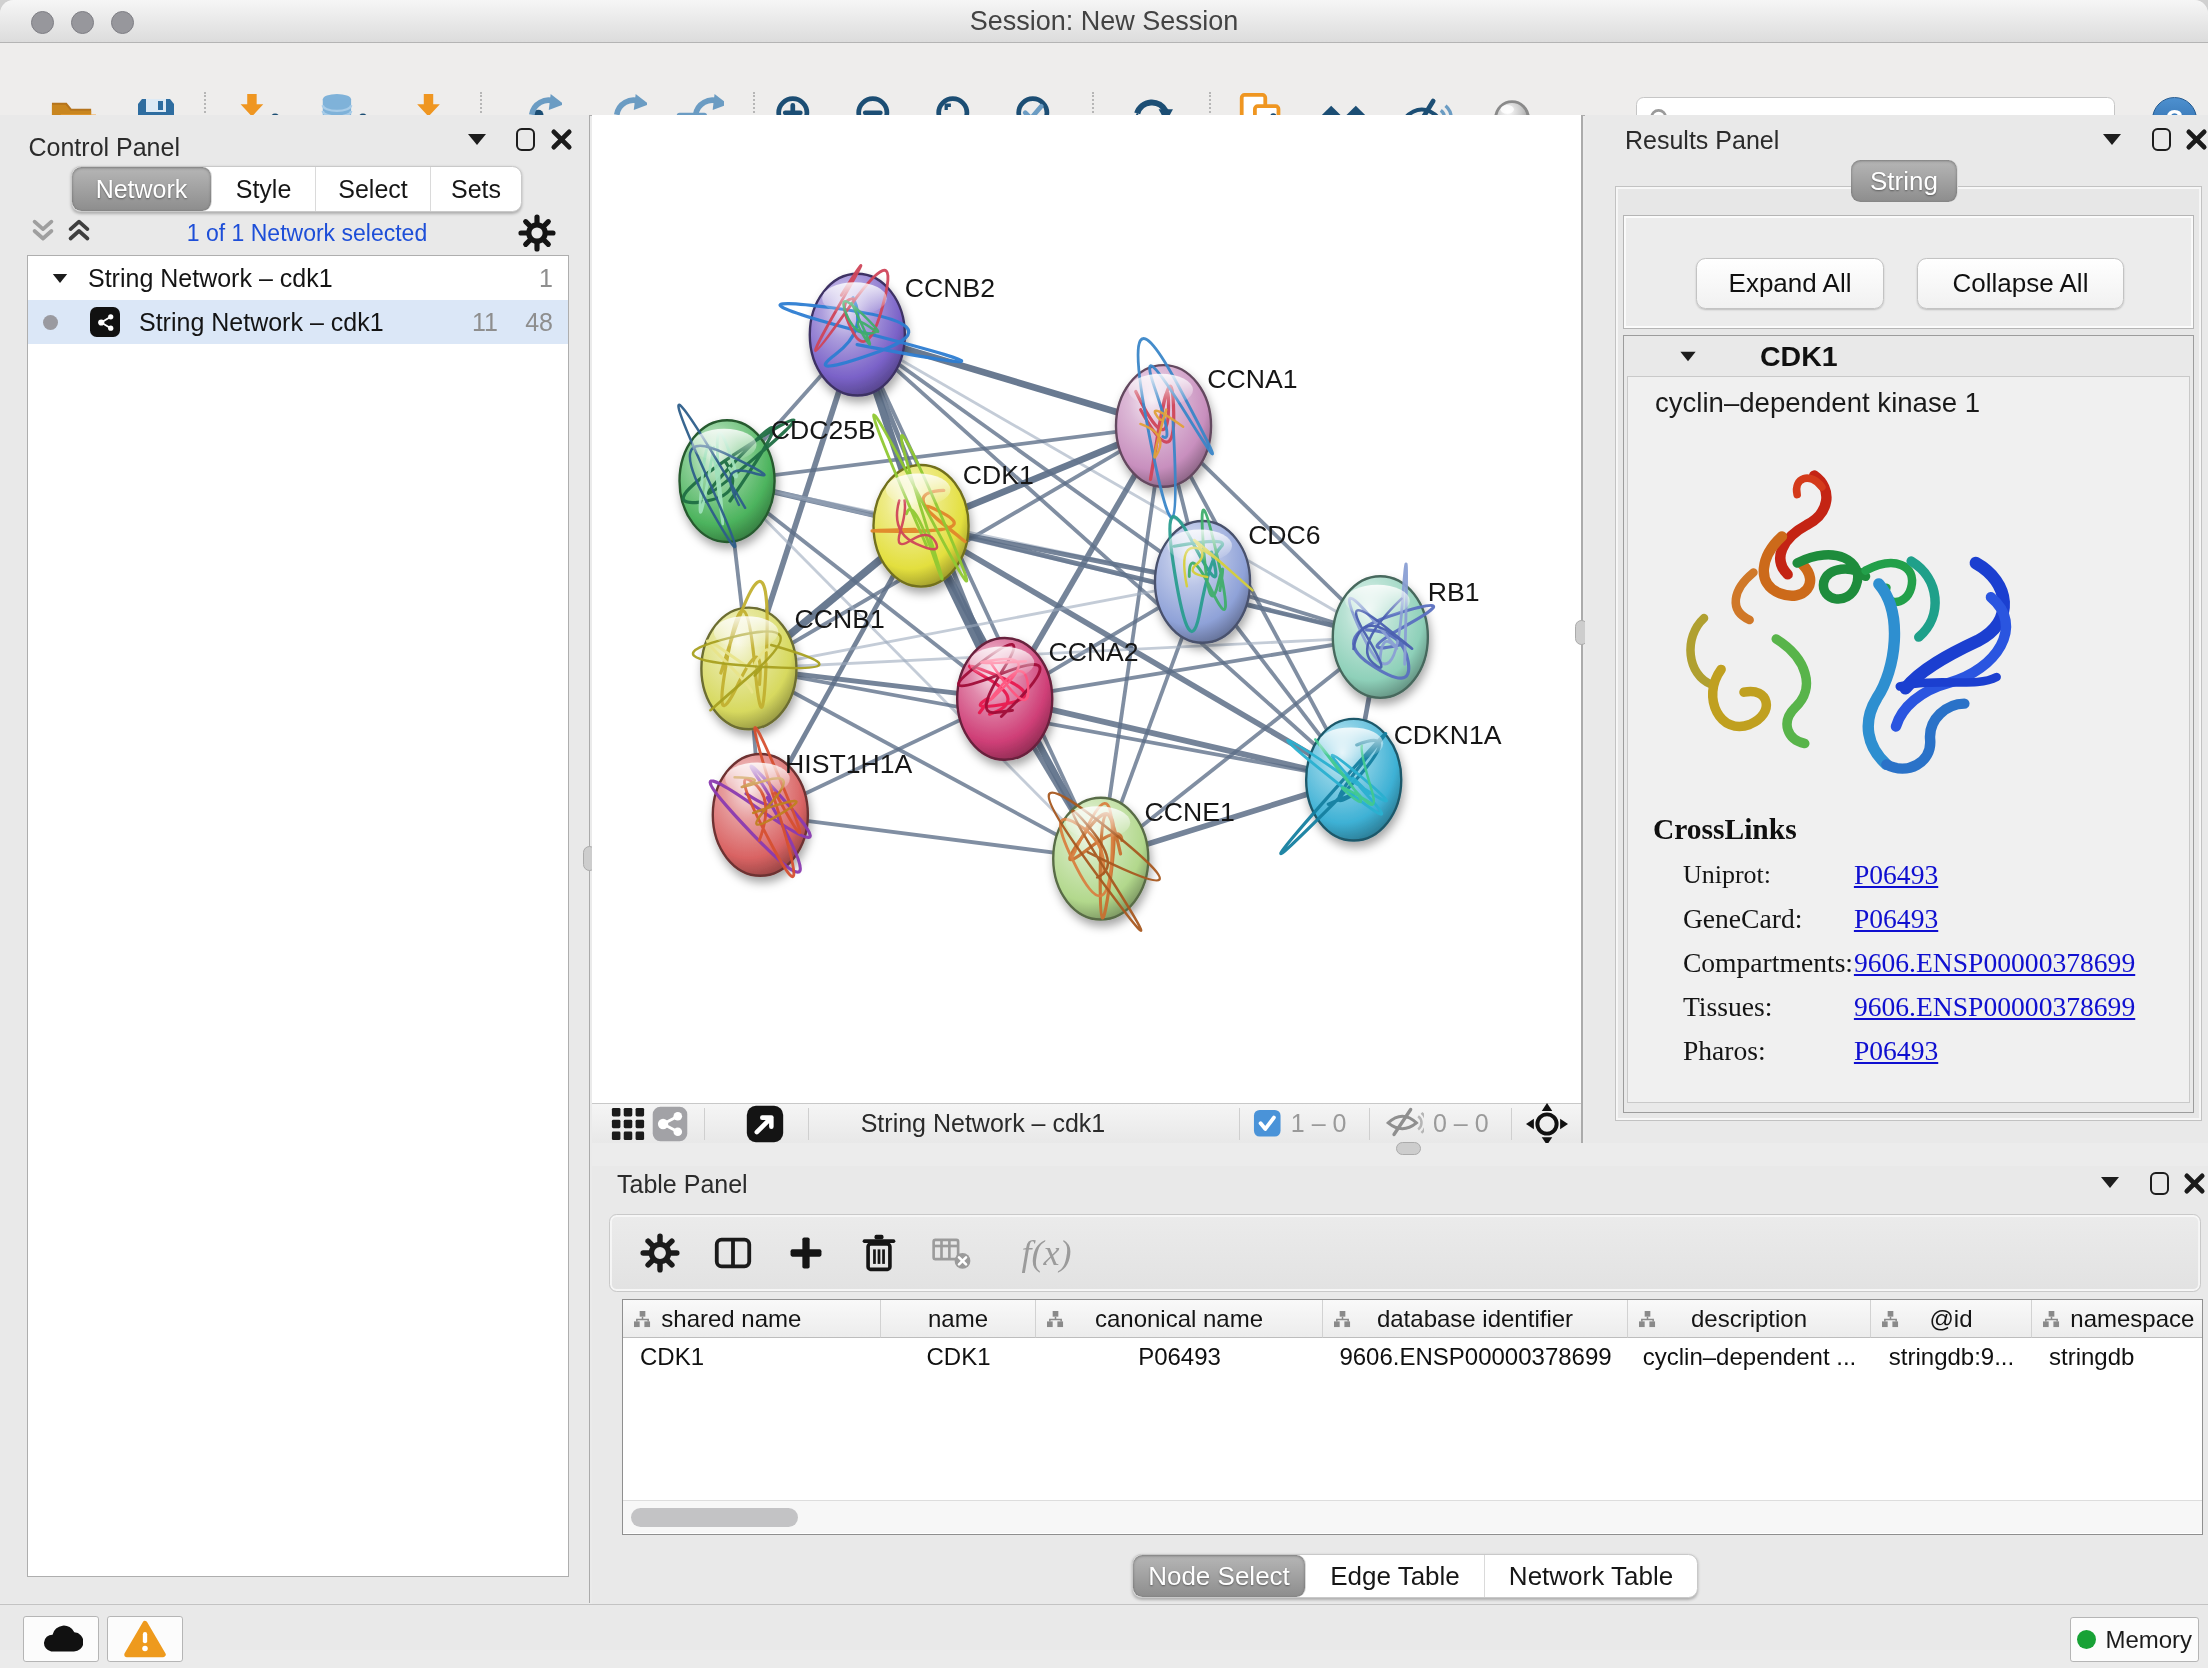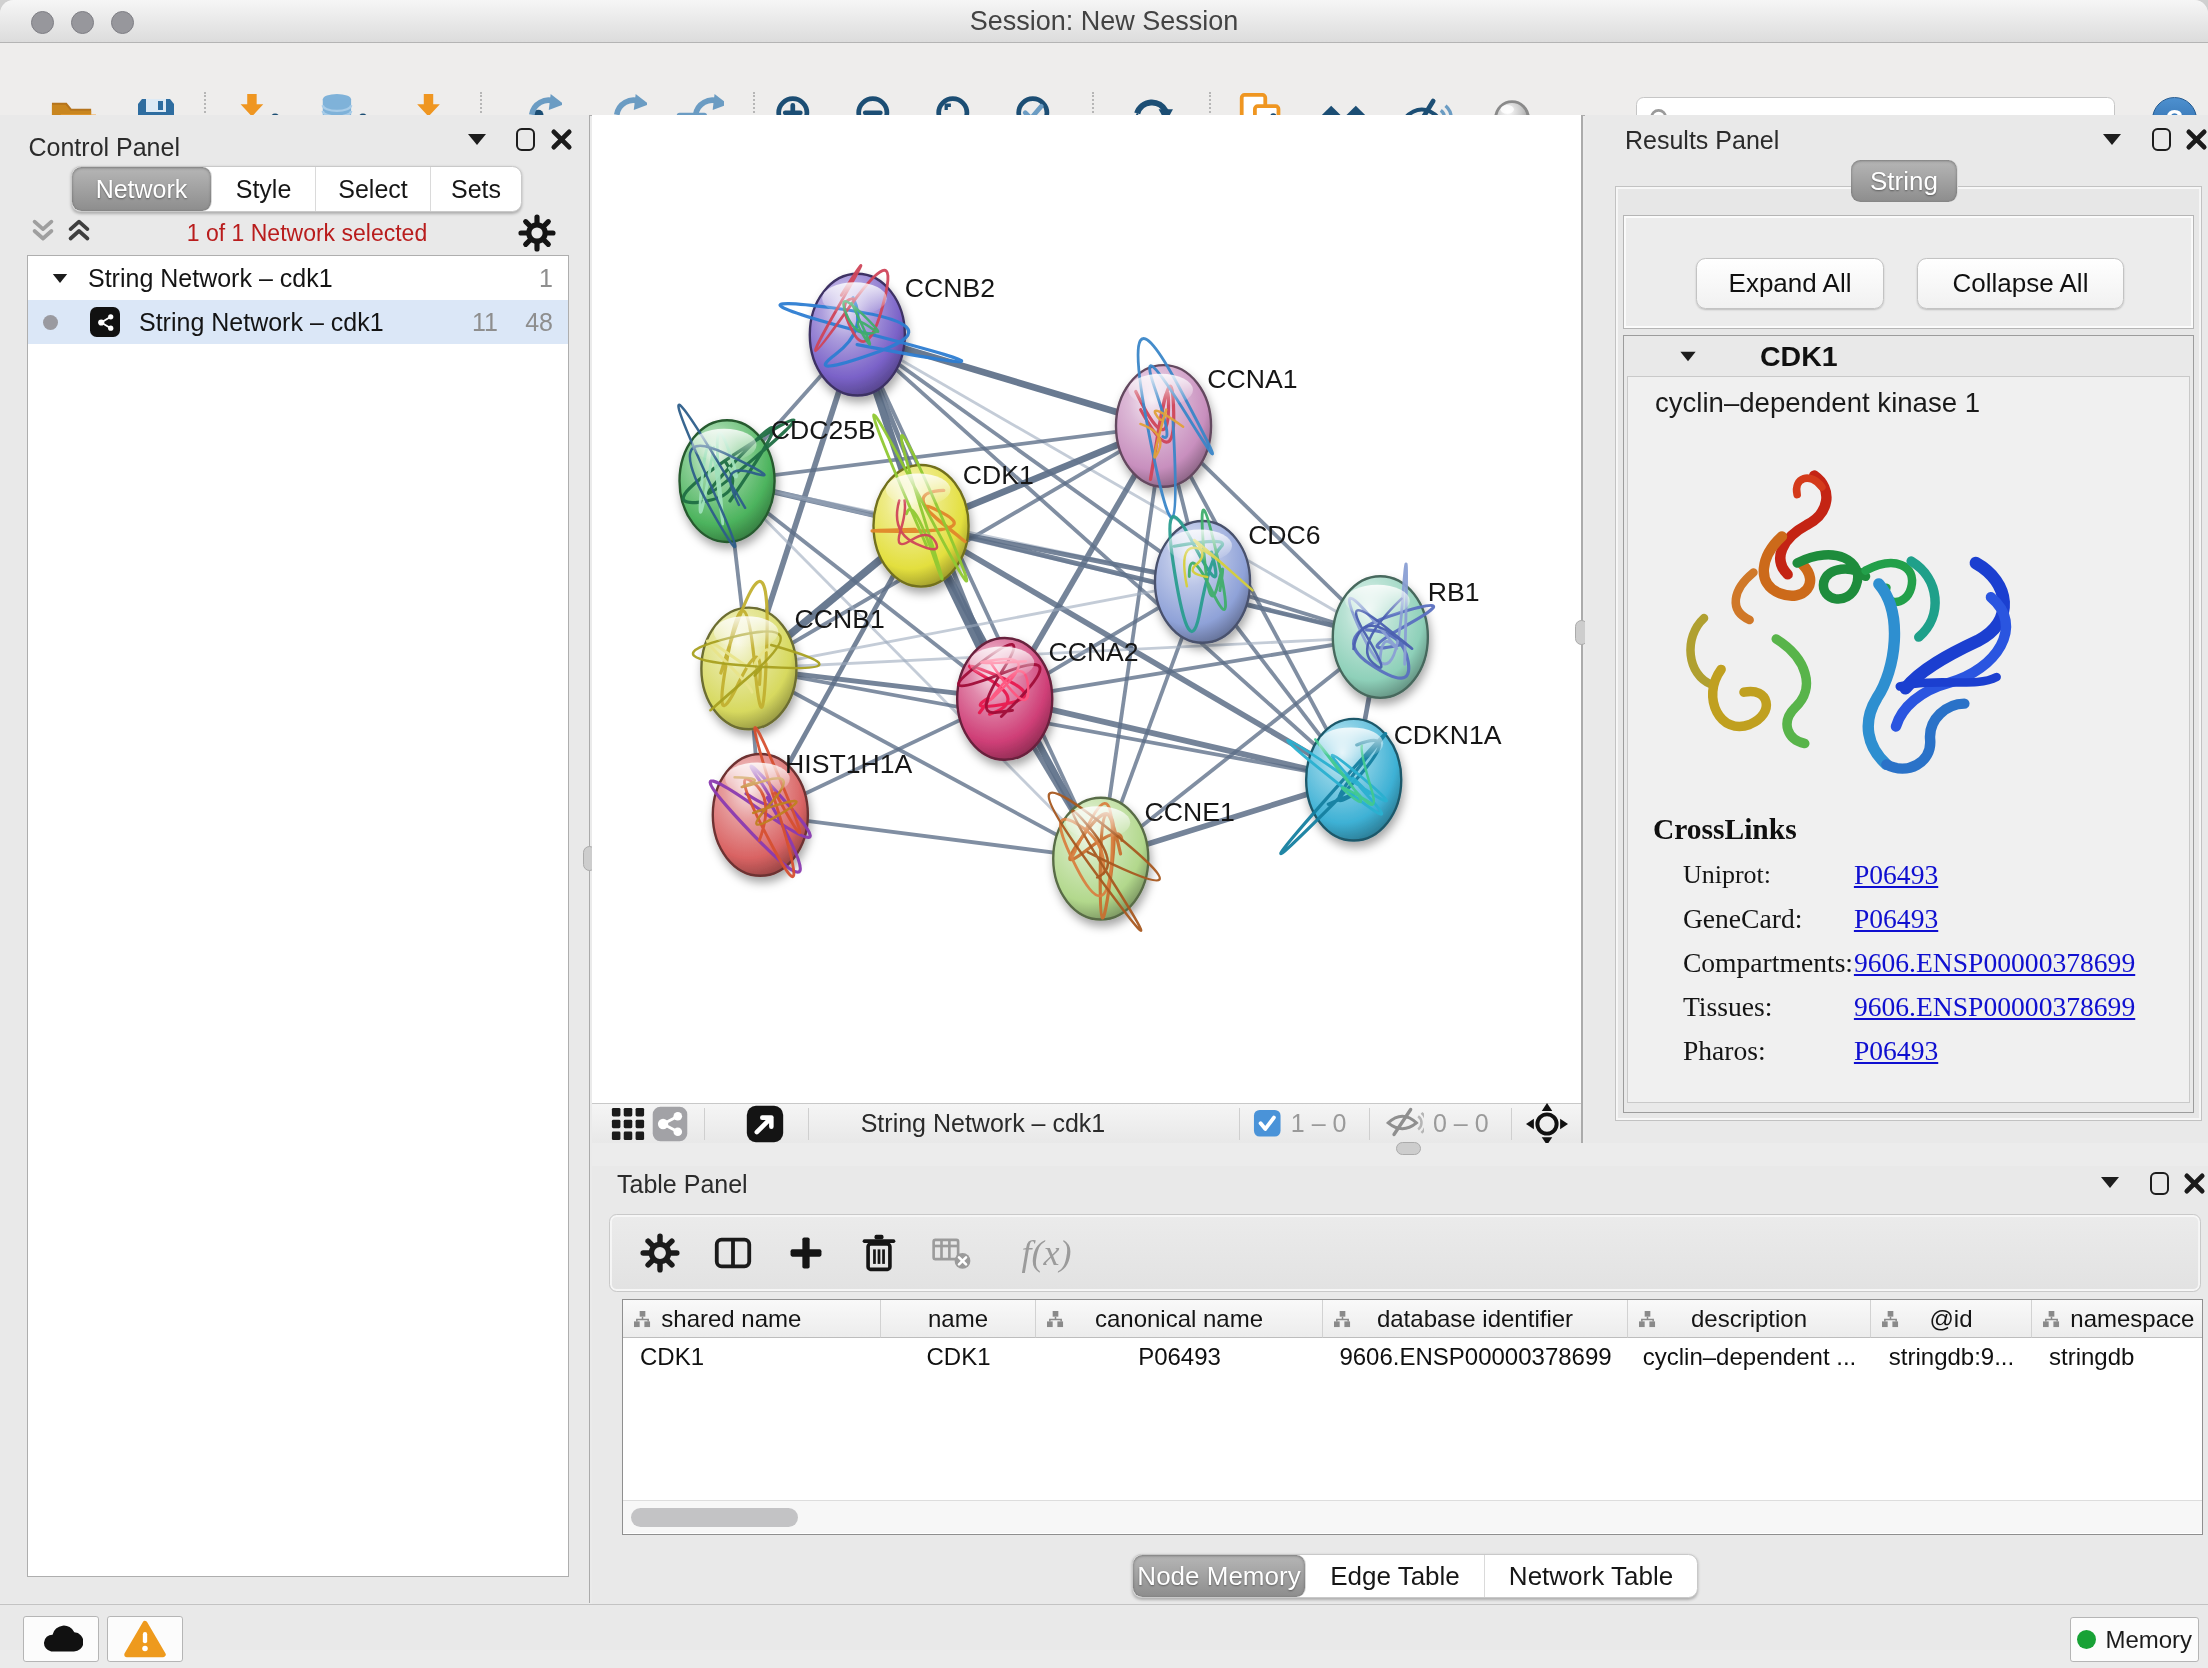--- a/index.html
+++ b/index.html
@@ -311,21 +311,21 @@
         <div class="pill-tab" style="width: 115px;">Select</div>
         <div class="pill-tab" style="width: 90px;">Sets</div>
       </div>
 
     <svg class="abs" style="left:27px;top:101px" width="32" height="30" viewBox="0 0 34 32">
       <path d="M8 6 L17 14 L26 6 M8 16 L17 24 L26 16" fill="none" stroke="#9f9f9f" stroke-width="4" stroke-linecap="round" stroke-linejoin="round"></path>
     </svg>
     <svg class="abs" style="left:63px;top:101px" width="32" height="30" viewBox="0 0 34 32">
       <path d="M8 14 L17 6 L26 14 M8 24 L17 16 L26 24" fill="none" stroke="#3f3f3f" stroke-width="4" stroke-linecap="round" stroke-linejoin="round"></path>
     </svg>
-    <div class="abs" style="left:0;top:105px;width:614px;text-align:center;font-size:23px;color:#b91c1c">1 of 1 Network selected</div>
+    <div class="abs" style="left:0;top:105px;width:614px;text-align:center;font-size:23px;color:#1d4ed8">1 of 1 Network selected</div>
     <span class="abs" style="left:518px;top:99px" id="cp-gear"><svg width="38" height="38" viewBox="0 0 44 44">
           <line x1="33" y1="22" x2="40.5" y2="22" stroke="#141414" stroke-width="6" stroke-linecap="round"></line>
           <line x1="29.77817459305202" y1="29.77817459305202" x2="35.08147545195113" y2="35.08147545195113" stroke="#141414" stroke-width="6" stroke-linecap="round"></line>
           <line x1="22" y1="33" x2="22" y2="40.5" stroke="#141414" stroke-width="6" stroke-linecap="round"></line>
           <line x1="14.221825406947978" y1="29.77817459305202" x2="8.918524548048872" y2="35.08147545195113" stroke="#141414" stroke-width="6" stroke-linecap="round"></line>
           <line x1="11" y1="22" x2="3.5" y2="22.000000000000004" stroke="#141414" stroke-width="6" stroke-linecap="round"></line>
           <line x1="14.221825406947975" y1="14.221825406947978" x2="8.918524548048868" y2="8.918524548048872" stroke="#141414" stroke-width="6" stroke-linecap="round"></line>
           <line x1="21.999999999999996" y1="11" x2="21.999999999999996" y2="3.5" stroke="#141414" stroke-width="6" stroke-linecap="round"></line>
           <line x1="29.77817459305202" y1="14.221825406947975" x2="35.08147545195113" y2="8.918524548048868" stroke="#141414" stroke-width="6" stroke-linecap="round"></line>
           <circle cx="22" cy="22" r="9.5" fill="none" stroke="#141414" stroke-width="6"></circle>
@@ -852,21 +852,21 @@
           <div class="td" style="width: 243px; justify-content: center;">cyclin–dependent ...</div>
           <div class="td" style="width: 161px; justify-content: center;">stringdb:9...</div>
           <div class="td" style="width: 228px; justify-content: flex-start; padding-left: 17px;">stringdb</div>
         </div>
       <div id="tp-hscroll">
         <div id="tp-hthumb"></div>
       </div>
     </div>
 
     <div class="pill-tabs" style="left:540px;top:388px;height:42px" id="tp-tabs">
-        <div class="pill-tab active" style="width: 173px; font-size: 26px;">Node Memory</div>
+        <div class="pill-tab active" style="width: 173px; font-size: 26px;">Node Select</div>
         <div class="pill-tab" style="width: 179px; font-size: 26px;">Edge Table</div>
         <div class="pill-tab" style="width: 212px; font-size: 26px;">Network Table</div>
       </div>
   </div>
 
   <div id="statusbar">
     <div class="sbtn" style="left:23px">
       <svg width="44" height="32" viewBox="0 0 48 36">
         <path d="M13 32 a9.5 9.5 0 0 1 1.5-18.9 A13 13 0 0 1 39 10.5 A8.5 8.5 0 0 1 38 32 Z" fill="#111"></path>
       </svg>

